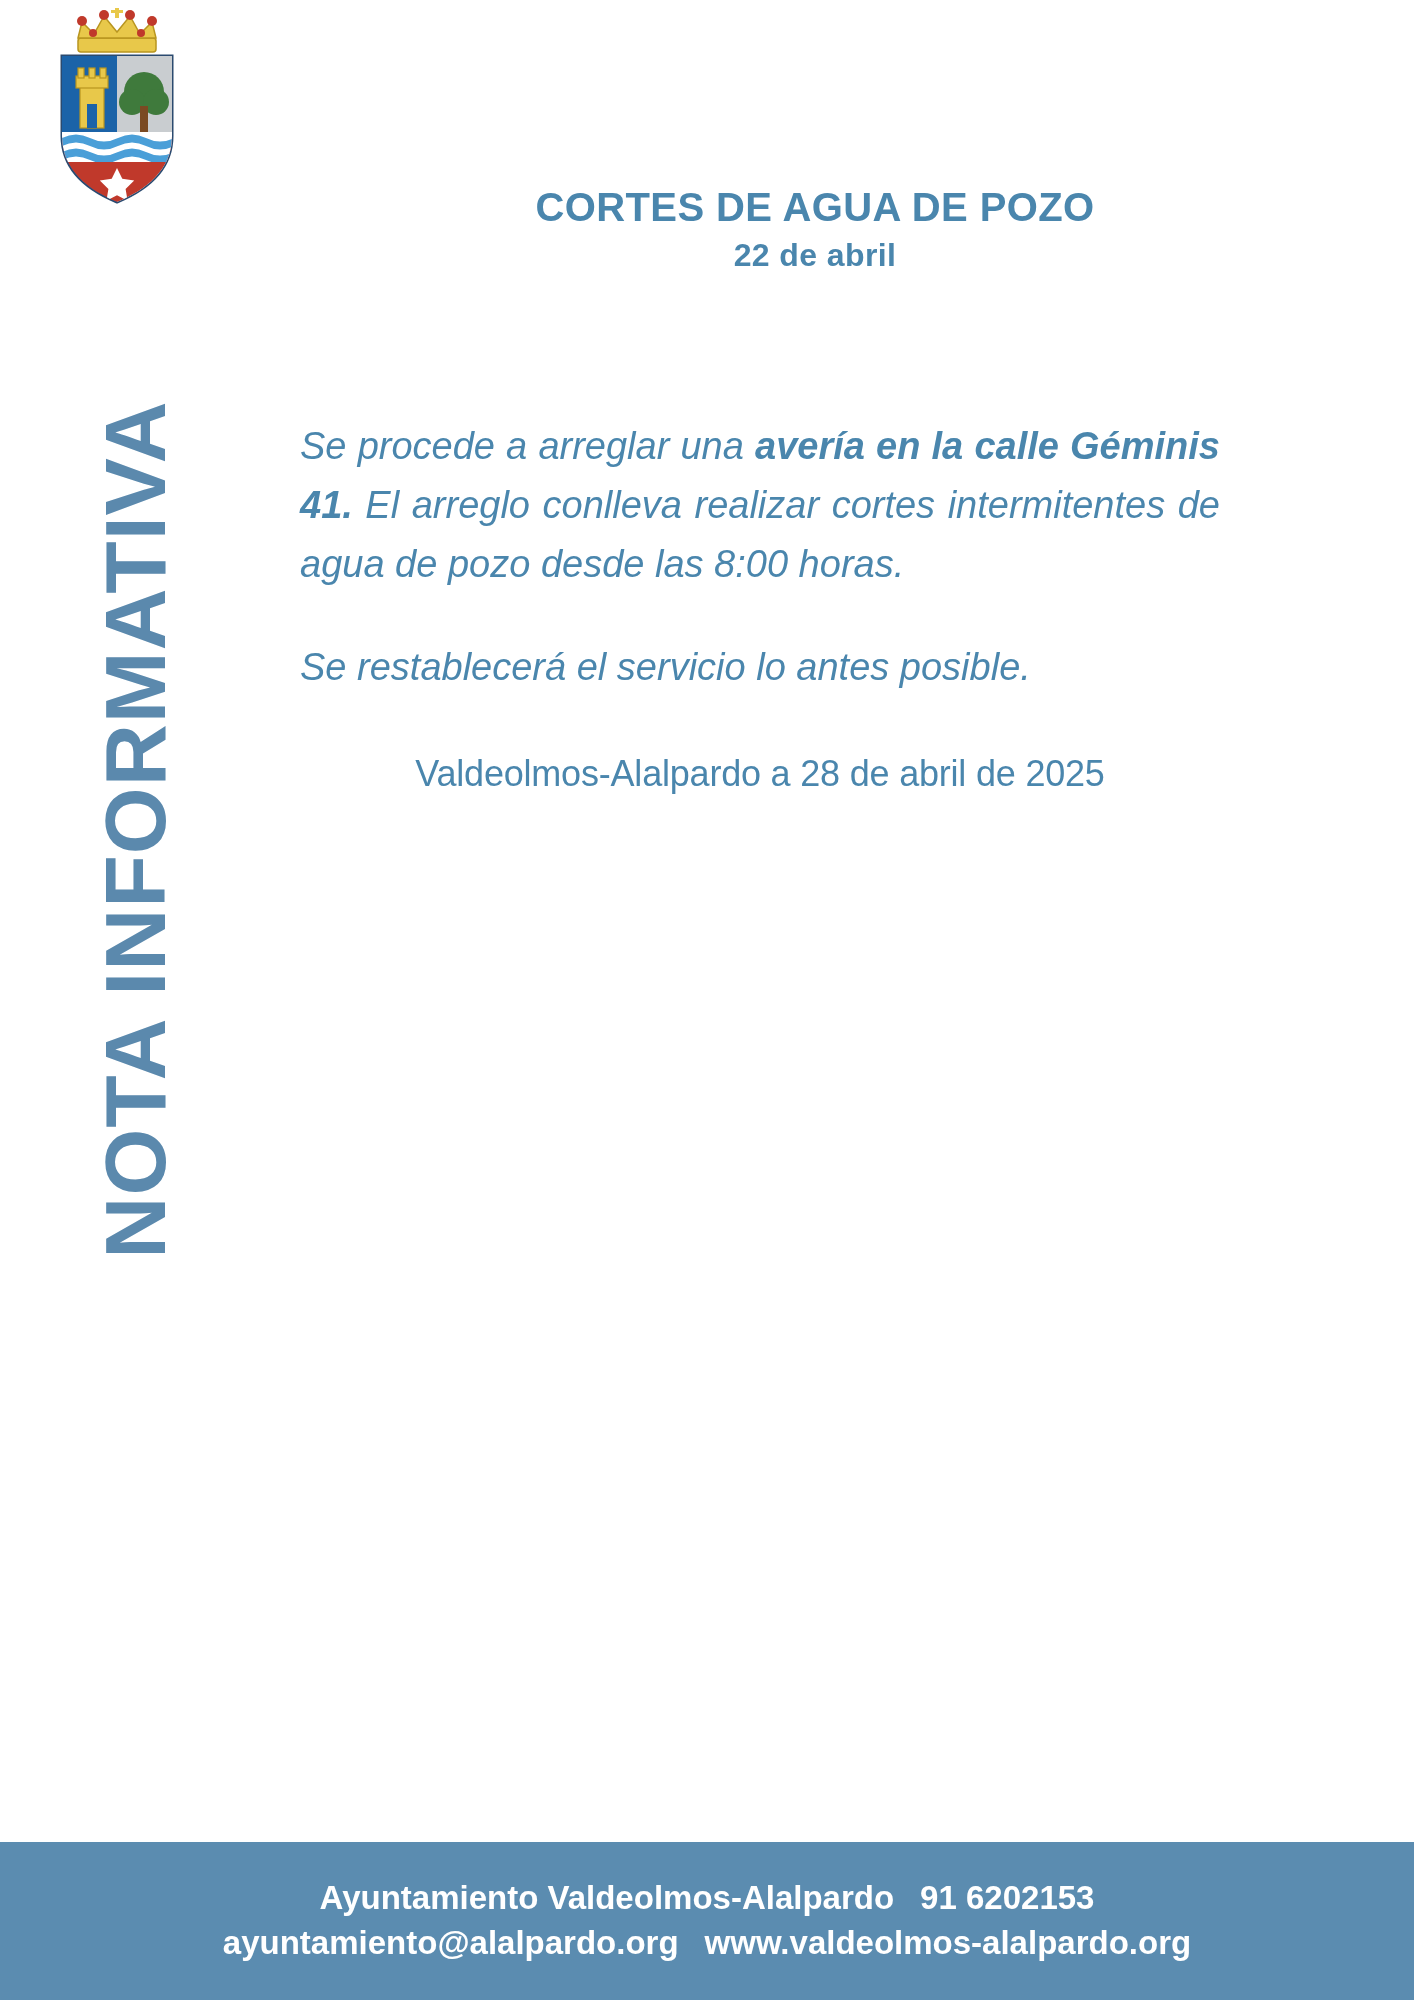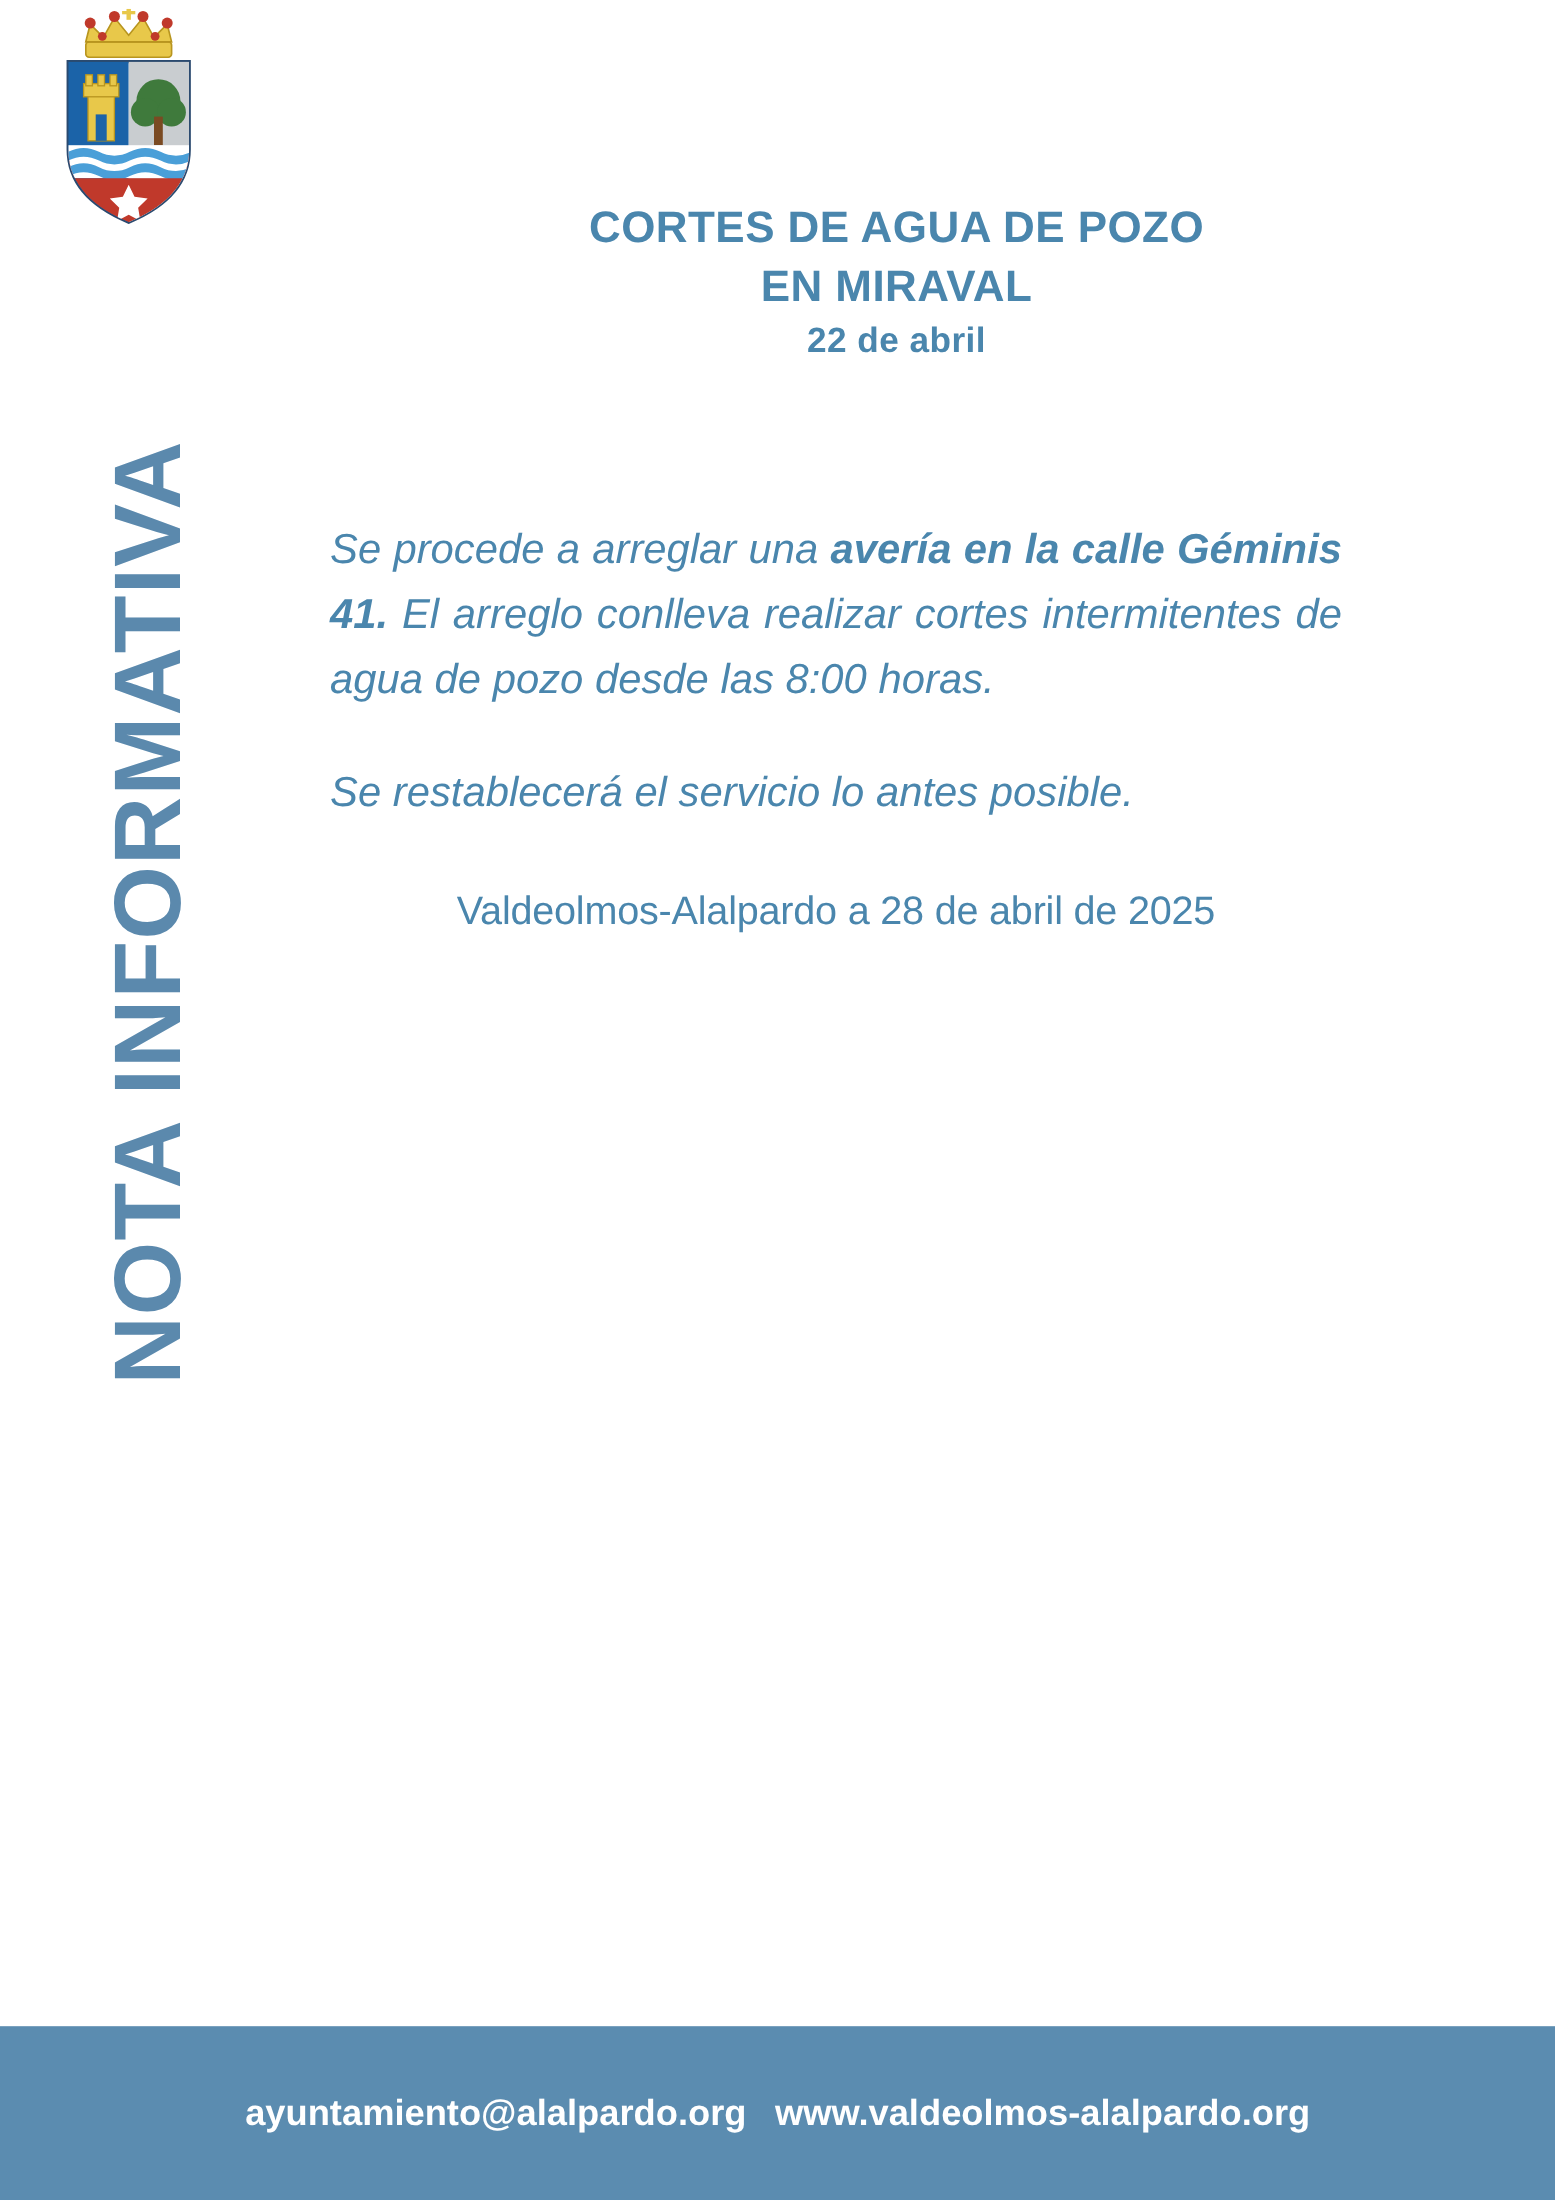--- a/index.html
+++ b/index.html
@@ -174,32 +174,34 @@
     </g>
   </svg>
 
   <div class="vertical-title">NOTA INFORMATIVA</div>
 </div>
 
 <div class="content">
 
   <div class="headline">
     <div>CORTES DE AGUA DE POZO</div>
-    <div>EN MIRAVAL</div>
     <div class="line3">22 de abril</div>
   </div>
 
   <div class="body-block">
 
     <p class="para"><span>Se procede a arreglar una </span><span class="bold">avería en la calle Géminis 41.</span><span> El arreglo conlleva realizar cortes intermitentes de agua de pozo desde las 8:00 horas.</span></p>
 
 
     <p class="para">Se restablecerá el servicio lo antes posible.</p>
   </div>
 
   <div class="signature">Valdeolmos-Alalpardo a 28 de abril de 2025</div>
 </div>
 
 <div class="footer">
   <div class="footer-line">
+    <span>Ayuntamiento Valdeolmos-Alalpardo</span><span class="footer-gap"></span><span>91 6202153</span>
+  </div>
+  <div class="footer-line">
     <span>ayuntamiento@alalpardo.org</span><span class="footer-gap"></span><span>www.valdeolmos-alalpardo.org</span>
   </div>
 </div>
 
 </body></html>

